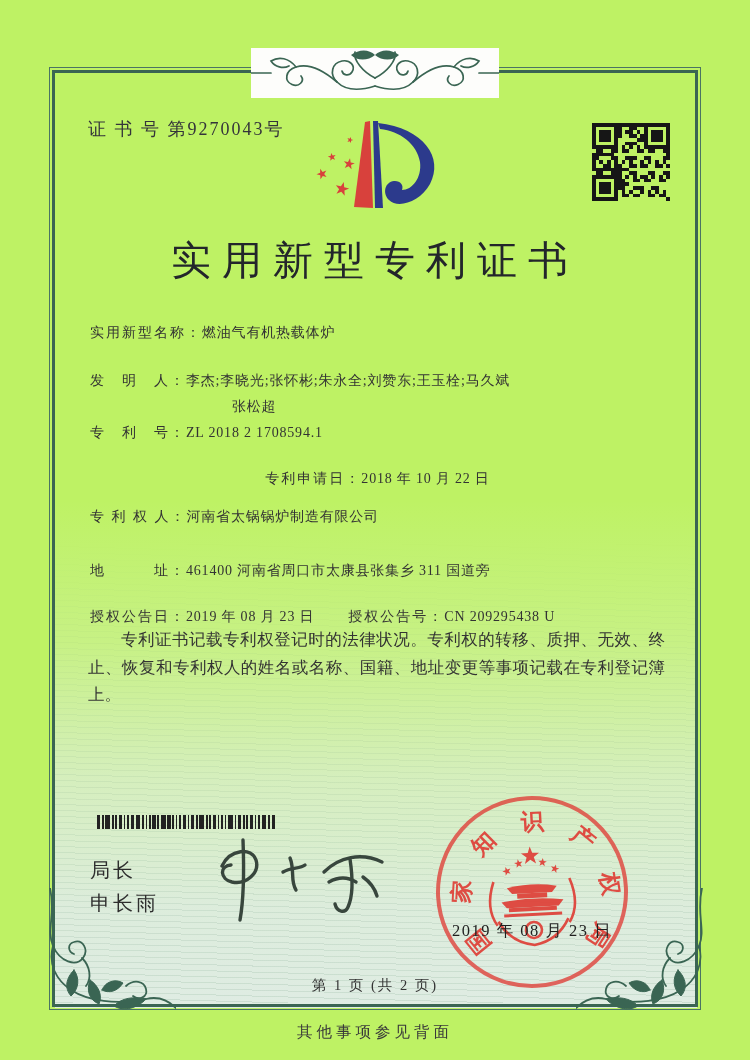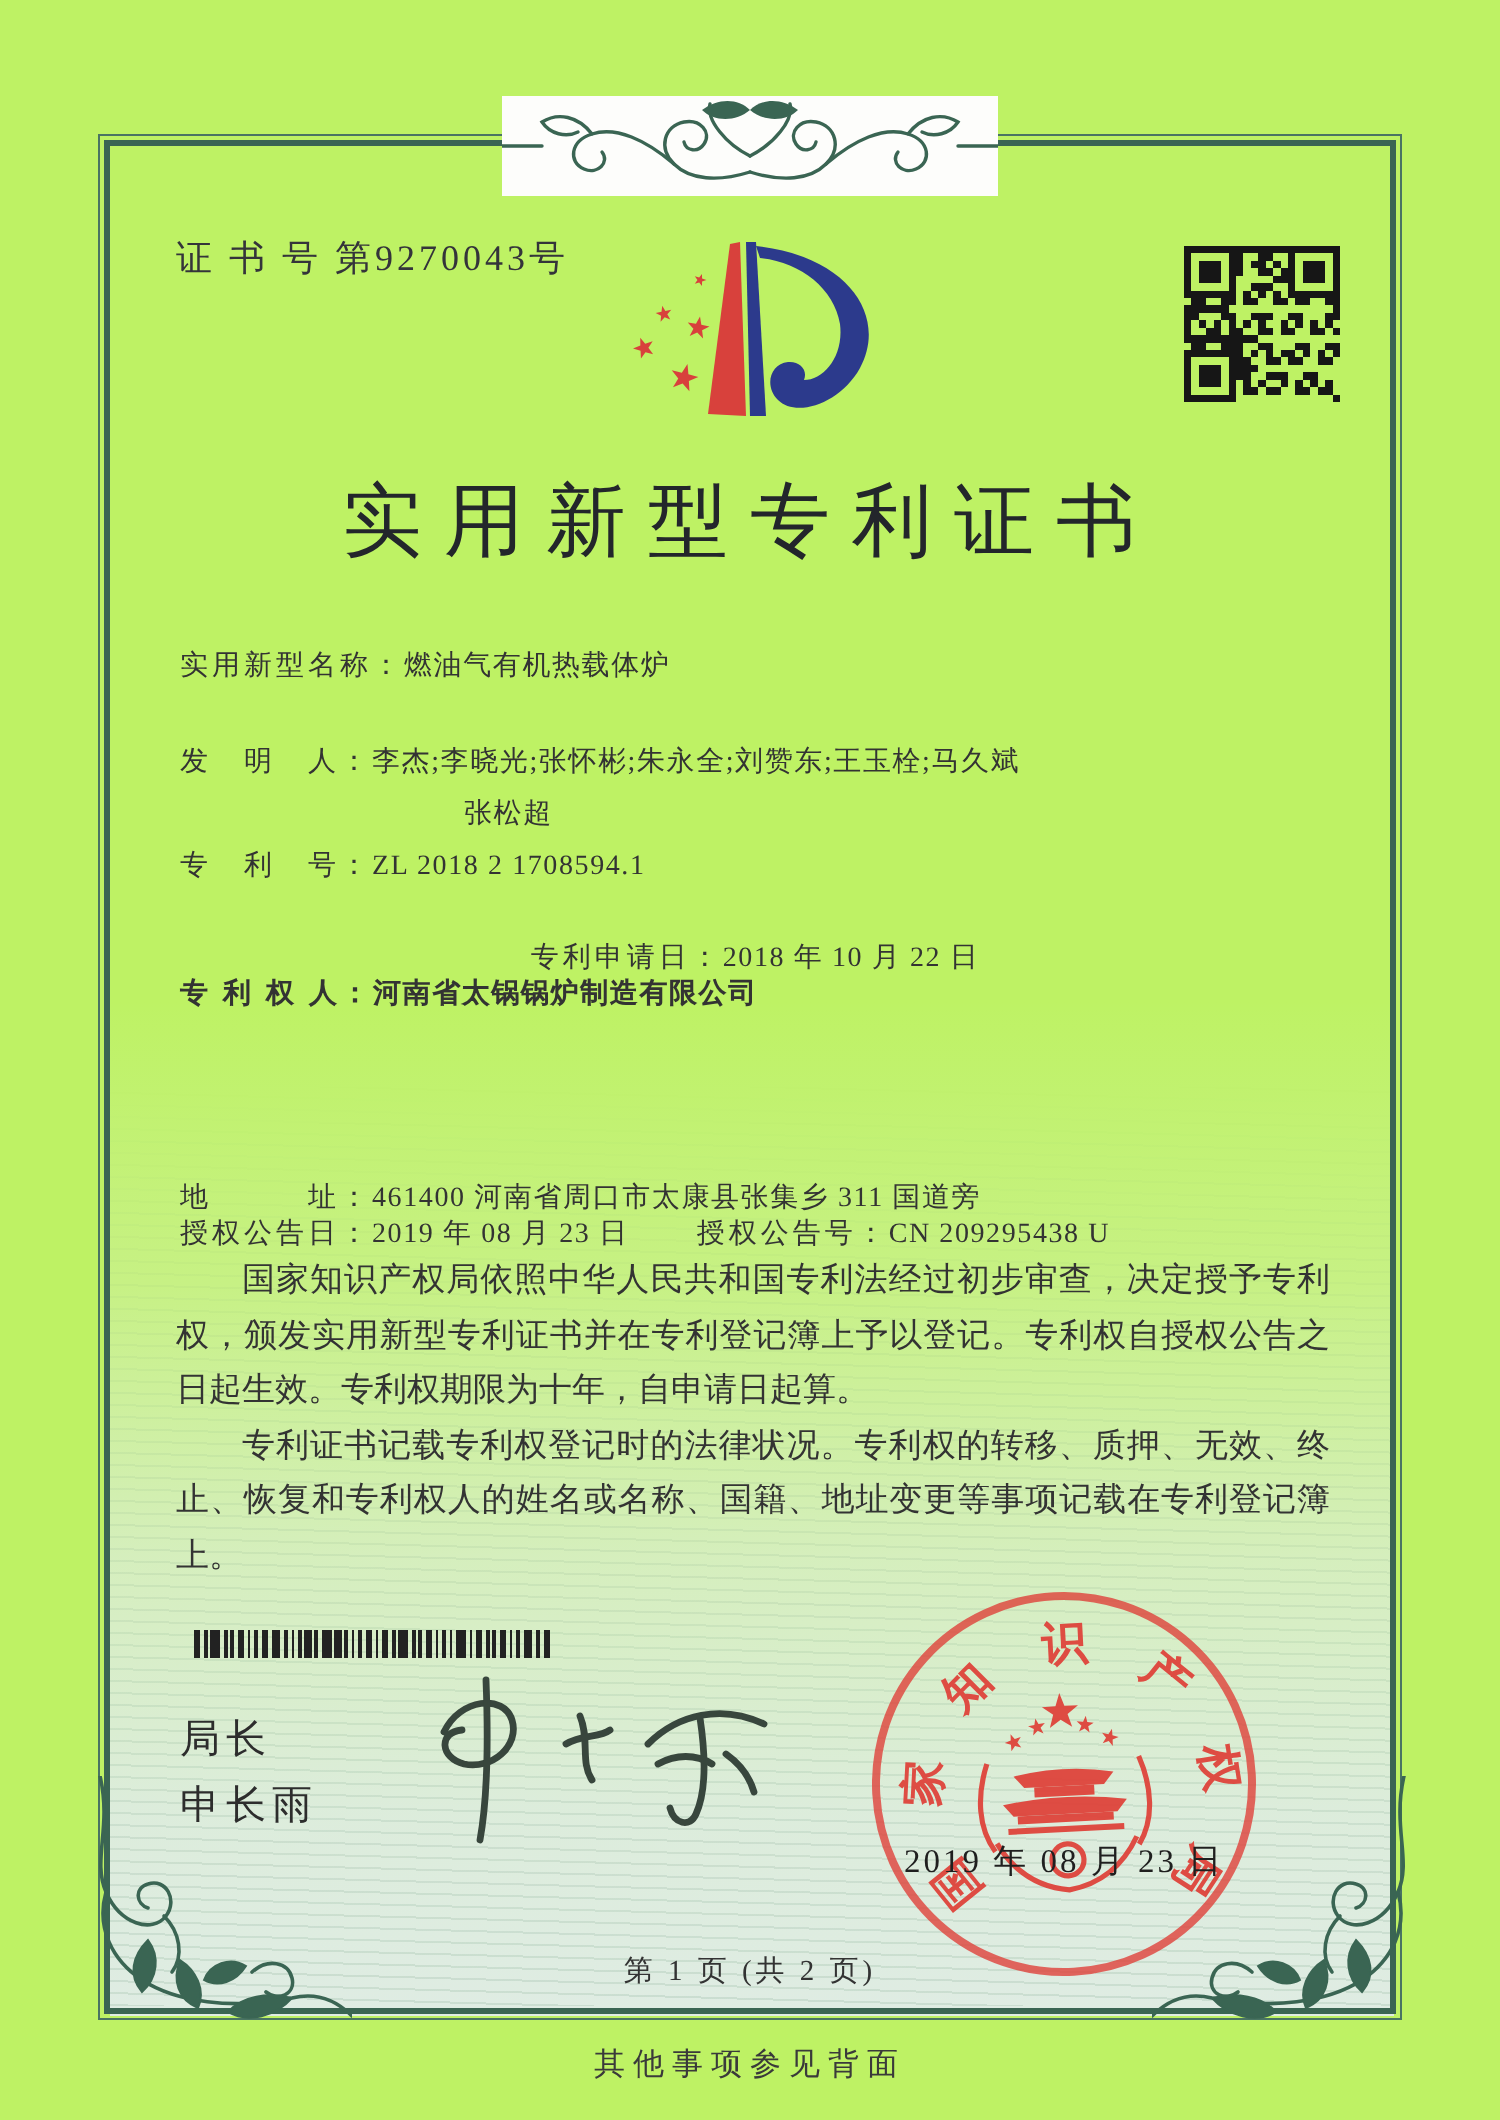--- a/index.html
+++ b/index.html
@@ -28,21 +28,21 @@
   .cert-no{position:absolute; left:88px; top:117px; font-size:18px; letter-spacing:2px; color:#34343a; z-index:4;}
   .logo{position:absolute; left:288px; top:110px; width:175px; height:122px; z-index:4;}
   .qr{position:absolute; left:592px; top:123px; width:78px; height:78px; z-index:4;}
   .title{position:absolute; left:0; top:233px; width:100%; text-align:center; z-index:4;
     font-size:40px; letter-spacing:11px; color:#23262b; font-weight:500;}
   
   .row{position:absolute; left:90px; width:575px; font-size:14px; letter-spacing:.6px; z-index:4; color:#333;}
   .row .lbl{letter-spacing:2px; white-space:pre;}
   .row .val{letter-spacing:.8px;}
   .r-name{top:324px;} .r-inv{top:372px;} .r-pno{top:424px;} .r-fil{top:470px;text-align:center;}
-  .r-pat{top:488px;font-weight:bold;} .r-adr{top:562px;margin-top:28px;} .r-grant{top:608px;}
+  .r-pat{top:508px;} .r-adr{top:562px;} .r-grant{top:608px;}
   .inv-wrap{display:inline-block; vertical-align:top;}
   .inv-line2{padding-left:46px; margin-top:8px;}
   .grant2{margin-left:34px;}
   
   .body-text{position:absolute; left:88px; top:624px; width:577px; z-index:4;
     font-size:16.5px; line-height:27.5px; text-align:justify; color:#333; top:626px;}
   .body-text p{margin:0; text-indent:2em;}
   
   .barcode{position:absolute; left:97px; top:815px; width:190px; height:14px; z-index:4;}
   .barcode i{position:absolute; top:0; height:100%; background:#222;}
@@ -404,21 +404,20 @@
     <span class="lbl">专 利 权 人：</span><span class="val">河南省太锅锅炉制造有限公司</span>
   </div>
   <div class="row r-adr">
     <span class="lbl">地　　　址：</span><span class="val">461400 河南省周口市太康县张集乡 311 国道旁</span>
   </div>
   <div class="row r-grant">
     <span class="lbl">授权公告日：</span><span class="val">2019 年 08 月 23 日</span><span class="lbl grant2">授权公告号：</span><span class="val">CN 209295438 U</span>
   </div>
 
   <div class="body-text">
-    <p>国家知识产权局依照中华人民共和国专利法经过初步审查，决定授予专利权，颁发实用新型专利证书并在专利登记簿上予以登记。专利权自授权公告之日起生效。专利权期限为十年，自申请日起算。</p>
     <p>专利证书记载专利权登记时的法律状况。专利权的转移、质押、无效、终止、恢复和专利权人的姓名或名称、国籍、地址变更等事项记载在专利登记簿上。</p>
   </div>
 
   <div class="barcode">
       <i style="left: 0px; width: 3.2px;"></i>
       <i style="left: 5px; width: 1.6px;"></i>
       <i style="left: 8.4px; width: 4.8px;"></i>
       <i style="left: 15px; width: 1.6px;"></i>
       <i style="left: 18.4px; width: 1.6px;"></i>
       <i style="left: 21.8px; width: 3.2px;"></i>

